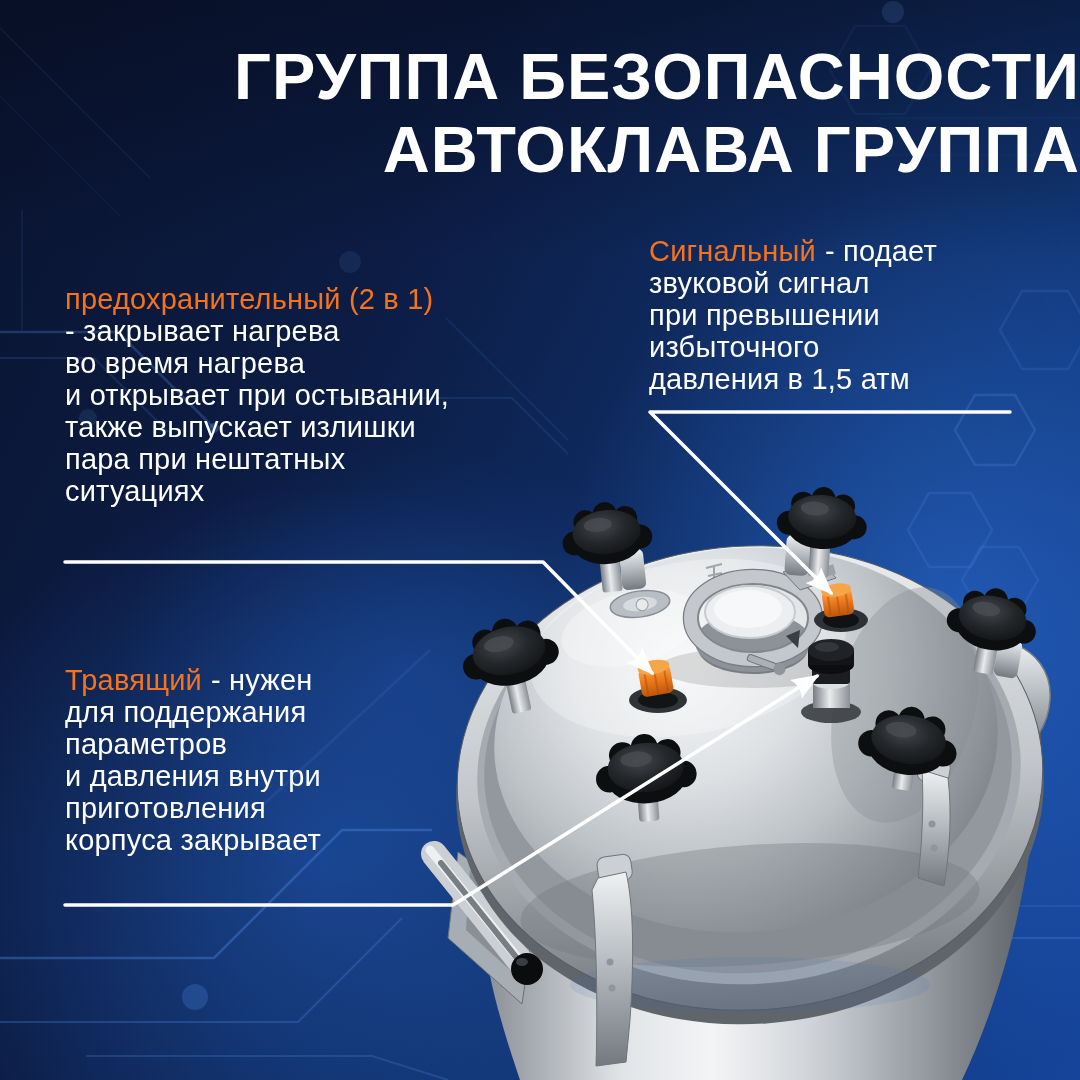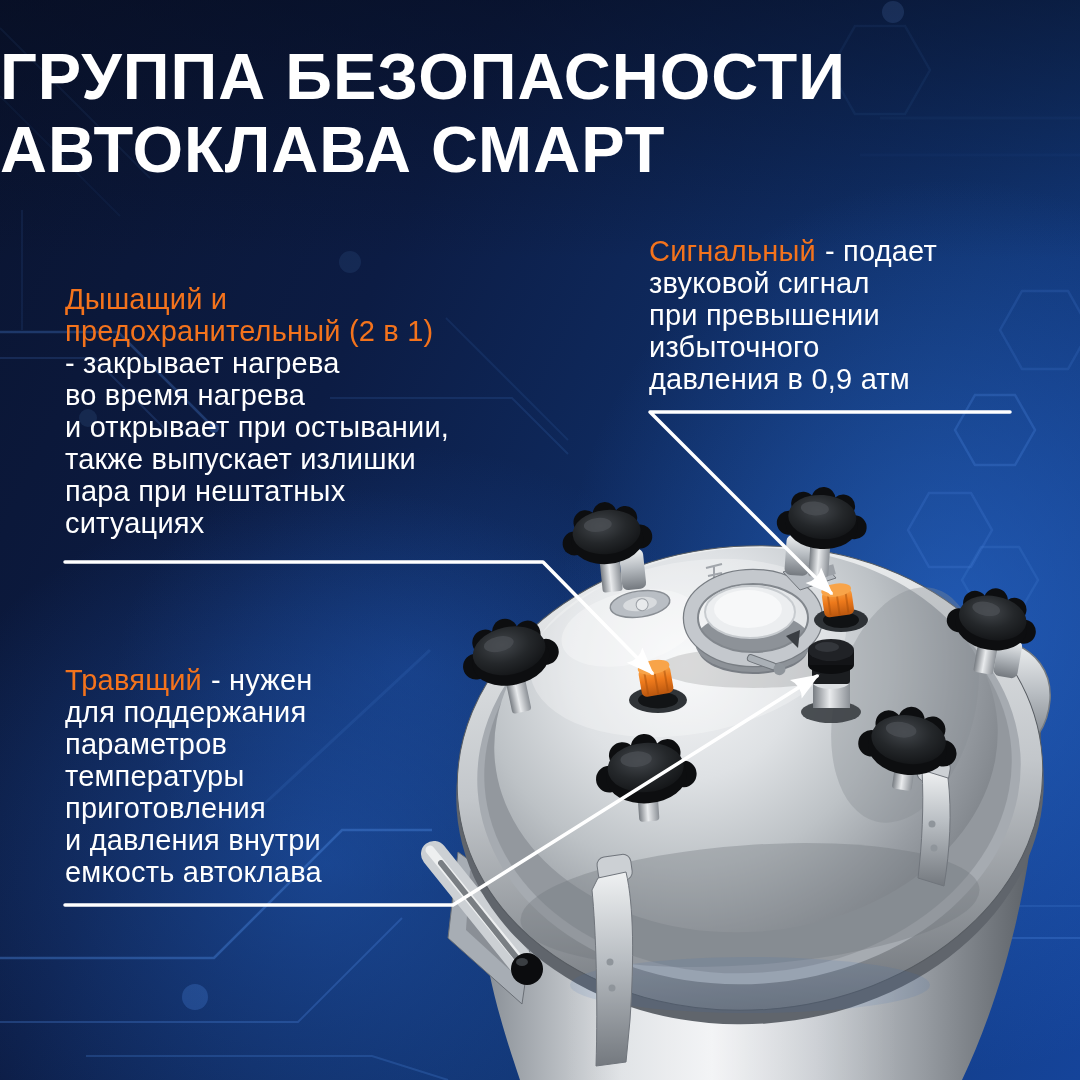--- a/index.html
+++ b/index.html
@@ -11,21 +11,21 @@
     background:
       radial-gradient(620px 540px at 30% 80%, rgba(38,104,208,.48), rgba(38,104,208,0) 70%),
       radial-gradient(560px 640px at 88% 58%, rgba(47,118,226,.52), rgba(47,118,226,0) 70%),
       radial-gradient(420px 320px at 38% 62%, rgba(34,96,198,.30), rgba(34,96,198,0) 70%),
       linear-gradient(180deg, rgba(6,12,30,.55) 0%, rgba(6,12,30,0) 24%),
       linear-gradient(115deg, #0a1430 0%, #0c1c44 32%, #113573 70%, #15449a 100%);
   }
   .scene { position: absolute; inset: 0; }
   .title {
     position: absolute; top: 40px; left: 0; width: 1080px;
-    text-align: left; color: #ffffff;
+    text-align: right; color: #ffffff;
     font-size: 65px; font-weight: 700; line-height: 73px; letter-spacing: 1px;
   }
   .annotation {
     position: absolute; color: #ffffff;
     font-size: 29px; line-height: 32px; font-weight: 400; letter-spacing: .2px;
   }
   .annotation .hd { color: #F4731C; font-weight: 400; }
   .annotation .rest { margin-left: 9px; margin-top: 32px; }
   .block-breathing { left: 65px; top: 283px; }
   .block-signal   { left: 649px; top: 235px; }
@@ -302,49 +302,47 @@
 
     <g stroke="#ffffff" stroke-width="3.5" fill="none" stroke-linecap="round" stroke-linejoin="round">
       <path d="M65,562 H543 L652,673" marker-end="url(#arrowHead)"></path>
       <path d="M1010,412 H650 L831,593" marker-end="url(#arrowHead)"></path>
       <path d="M65,905 H453 L817,676" marker-end="url(#arrowHead)"></path>
     </g>
   </svg>
 
   <div class="title">
     <div>ГРУППА БЕЗОПАСНОСТИ</div>
-    <div>АВТОКЛАВА СМАРТ</div>
+    <div>АВТОКЛАВА ГРУППА</div>
   </div>
 
   <div class="annotation block-breathing">
-    <div class="hd">Дышащий и</div>
     <div class="hd">предохранительный (2 в 1)</div>
     <div>- закрывает нагрева</div>
     <div>во время нагрева</div>
     <div>и открывает при остывании,</div>
     <div>также выпускает излишки</div>
     <div>пара при нештатных</div>
     <div>ситуациях</div>
   </div>
 
   <div class="annotation block-signal">
     <div>
       <span class="hd">Сигнальный</span><span class="rest">- подает</span>
     </div>
     <div>звуковой сигнал</div>
     <div>при превышении</div>
     <div>избыточного</div>
-    <div>давления в 0,9 атм</div>
+    <div>давления в 1,5 атм</div>
   </div>
 
   <div class="annotation block-bleed">
     <div>
       <span class="hd">Травящий</span><span class="rest">- нужен</span>
     </div>
     <div>для поддержания</div>
     <div>параметров</div>
-    <div>температуры</div>
+    <div>и давления внутри</div>
     <div>приготовления</div>
-    <div>и давления внутри</div>
-    <div>емкость автоклава</div>
+    <div>корпуса закрывает</div>
   </div>
 
 </div>
 
 </body></html>

